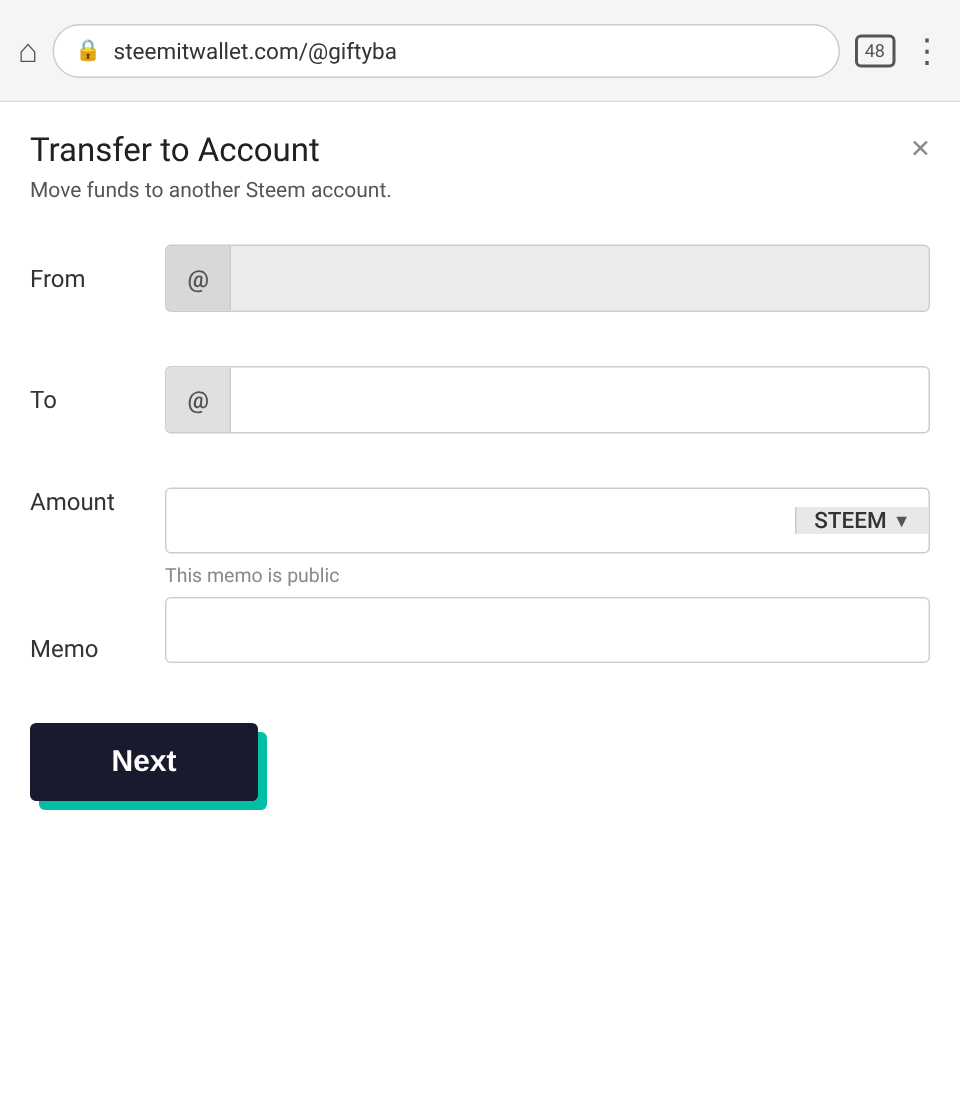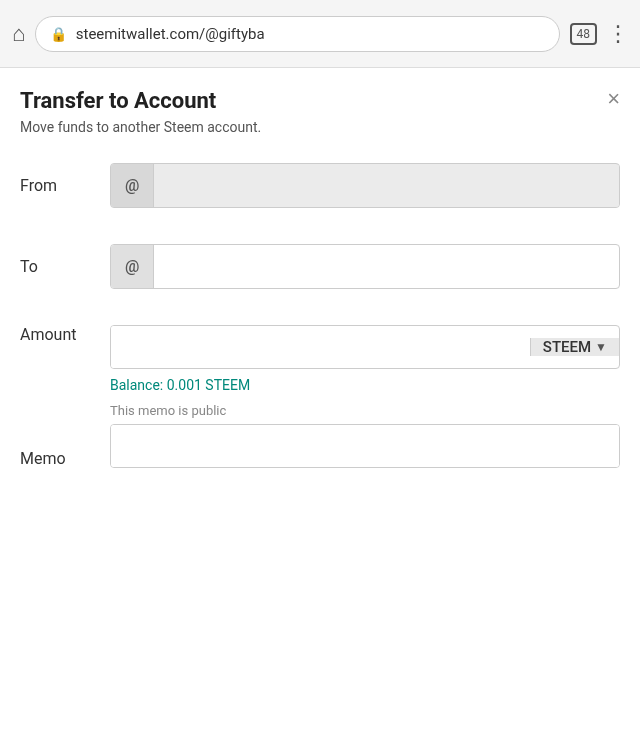--- a/index.html
+++ b/index.html
@@ -72,21 +72,21 @@
     }
 
     .modal-header {
       display: flex;
       justify-content: space-between;
       align-items: flex-start;
       margin-bottom: 6px;
     }
     .modal-title {
       font-size: 22px;
-      font-weight: 700;
+      font-weight: 400;
       color: #212121;
     }
     .close-btn {
       font-size: 22px;
       color: #888;
       cursor: pointer;
       background: none;
       border: none;
       line-height: 1;
       padding: 0;
@@ -300,28 +300,31 @@
     <div class="amount-input-wrapper">
       <input class="amount-number-input" type="text" style="">
       <div class="currency-select-wrapper">
         <span class="currency-label">STEEM</span>
         <span class="currency-chevron">▼</span>
       </div>
     </div>
   </div>
 
   
-  <div class="balance-text">Balance: 0.001 STEEM</div>
 
   
   <div class="memo-hint">This memo is public</div>
 
   
   <div class="memo-row">
     <span class="form-label">Memo</span>
     <div class="memo-input-wrapper">
       <input class="memo-input" type="text" style="">
     </div>
   </div>
 
   
+  <div class="next-btn-container">
+    <div class="next-btn-shadow"></div>
+    <button class="next-btn">Next</button>
+  </div>
 
 </div>
 
 </body></html>

